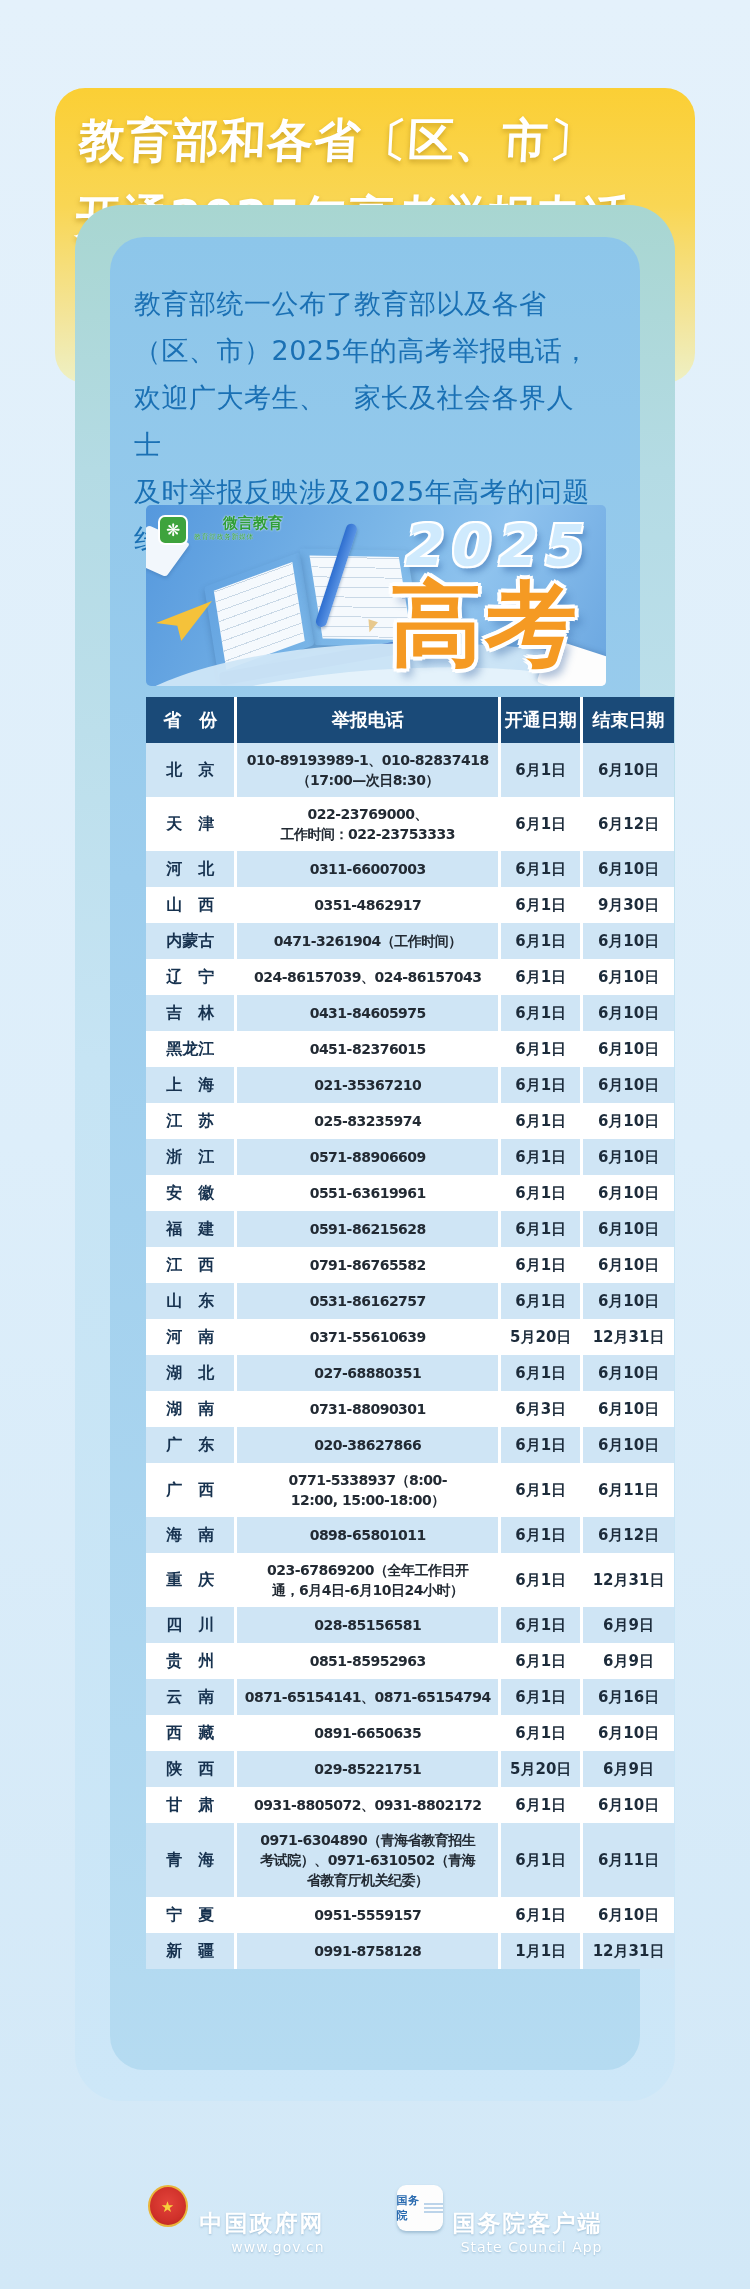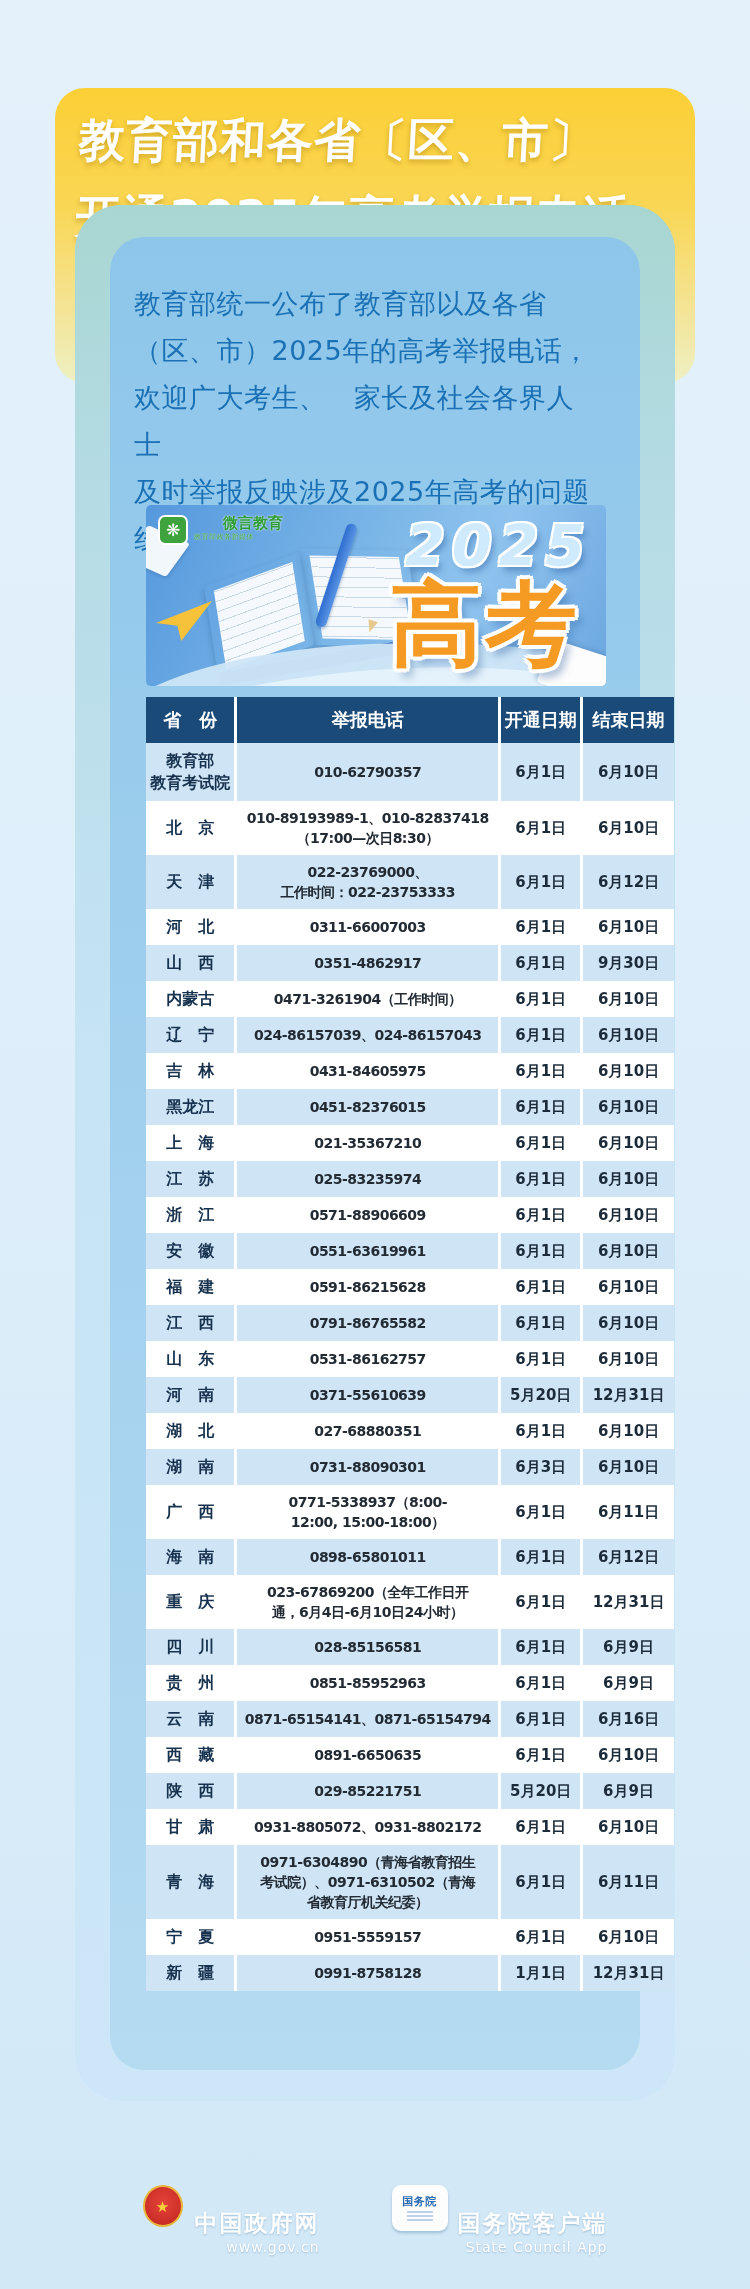--- a/index.html
+++ b/index.html
@@ -122,23 +122,23 @@
     width:42px; height:46px; position:relative;
   }
   .emblem-circle {
     width:40px; height:42px; border-radius:50%;
     background:radial-gradient(circle at 50% 42%, #e3433a 0%, #d0312a 60%, #b4231d 100%);
     border:2px solid #e9b63c; color:#f7d03c; font-size:15px; text-align:center; line-height:40px;
   }
   .gov-text-name, .app-text-name { color:#ffffff; font-size:23px; font-weight:bold; letter-spacing:2px; text-shadow:0 1px 2px rgba(120,160,190,.6);margin-top:48px; }
   .gov-text-url, .app-text-sub { color:#ffffff; font-size:14px; letter-spacing:1px; text-shadow:0 1px 2px rgba(120,160,190,.6);text-align:right; }
   .app-icon {
-    width:56px; height:46px; border-radius:9px; background:#fdfdfd;
+    width:46px; height:46px; border-radius:9px; background:#fdfdfd;
     box-shadow:0 2px 3px rgba(110,150,180,.5);
-    display:flex; flex-direction:column; align-items:center; justify-content:center; gap:2px;
+    display:flex; flex-direction:row; align-items:center; justify-content:center; gap:2px;
   }
   .app-icon-label { color:#2a6bb0; font-size:11px; font-weight:bold; letter-spacing:.5px; }
   .app-icon-lines { width:26px; height:10px; background:repeating-linear-gradient(180deg,#bcd4ea 0 2px, transparent 2px 4px); }
 </style>
 </head>
 <body>
 
 <div class="banner-yellow">
   <div class="page-title">
     <div>教育部和各省〔区、市〕</div>
@@ -189,27 +189,20 @@
   <thead>
     <tr>
       <th>省　份</th>
       <th>举报电话</th>
       <th>开通日期</th>
       <th>结束日期</th>
     </tr>
   </thead>
   <tbody>
       <tr>
-        <td class="col-province">教育部
-教育考试院</td>
-        <td class="col-phone">010-62790357</td>
-        <td class="col-start">6月1日</td>
-        <td class="col-end">6月10日</td>
-      </tr>
-      <tr>
         <td class="col-province">北　京</td>
         <td class="col-phone">010-89193989-1、010-82837418
 （17:00—次日8:30）</td>
         <td class="col-start">6月1日</td>
         <td class="col-end">6月10日</td>
       </tr>
       <tr>
         <td class="col-province">天　津</td>
         <td class="col-phone">022-23769000、
 工作时间：022-23753333</td>
@@ -303,20 +296,26 @@
       <tr>
         <td class="col-province">湖　北</td>
         <td class="col-phone">027-68880351</td>
         <td class="col-start">6月1日</td>
         <td class="col-end">6月10日</td>
       </tr>
       <tr>
         <td class="col-province">湖　南</td>
         <td class="col-phone">0731-88090301</td>
         <td class="col-start">6月3日</td>
+        <td class="col-end">6月10日</td>
+      </tr>
+      <tr>
+        <td class="col-province">广　东</td>
+        <td class="col-phone">020-38627866</td>
+        <td class="col-start">6月1日</td>
         <td class="col-end">6月10日</td>
       </tr>
       <tr>
         <td class="col-province">广　西</td>
         <td class="col-phone">0771-5338937（8:00-
 12:00, 15:00-18:00）</td>
         <td class="col-start">6月1日</td>
         <td class="col-end">6月11日</td>
       </tr>
       <tr>

